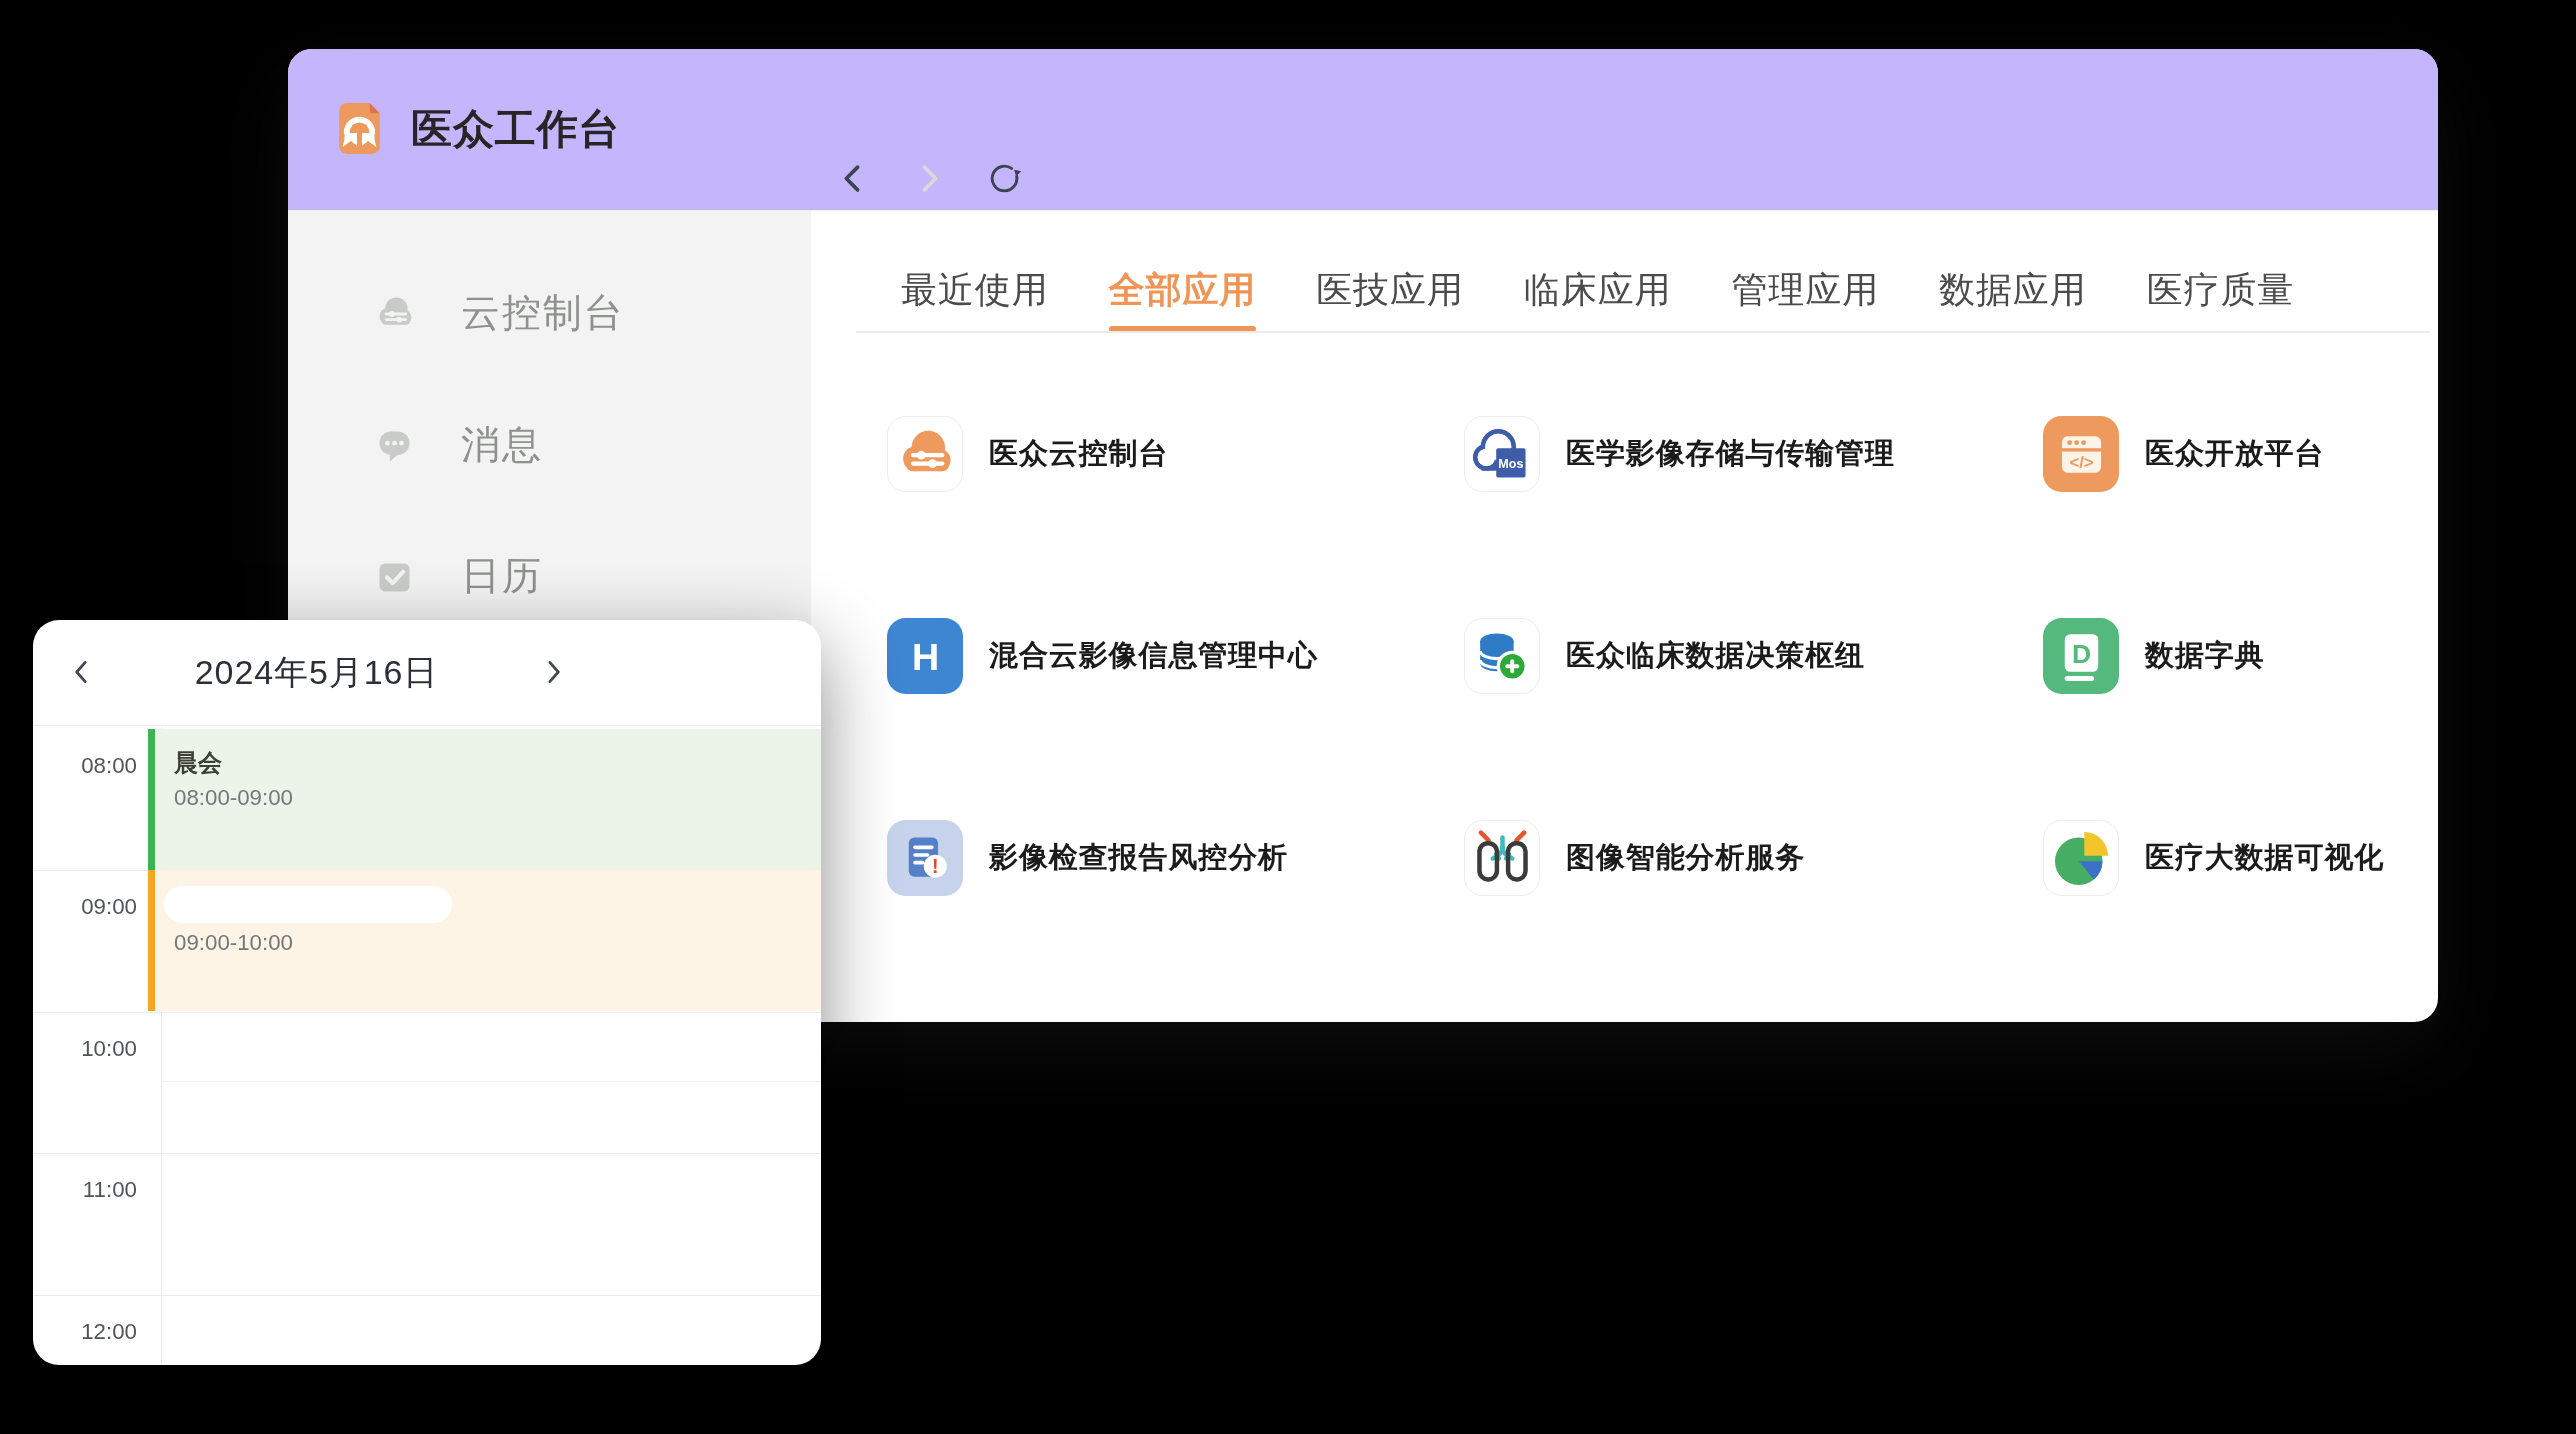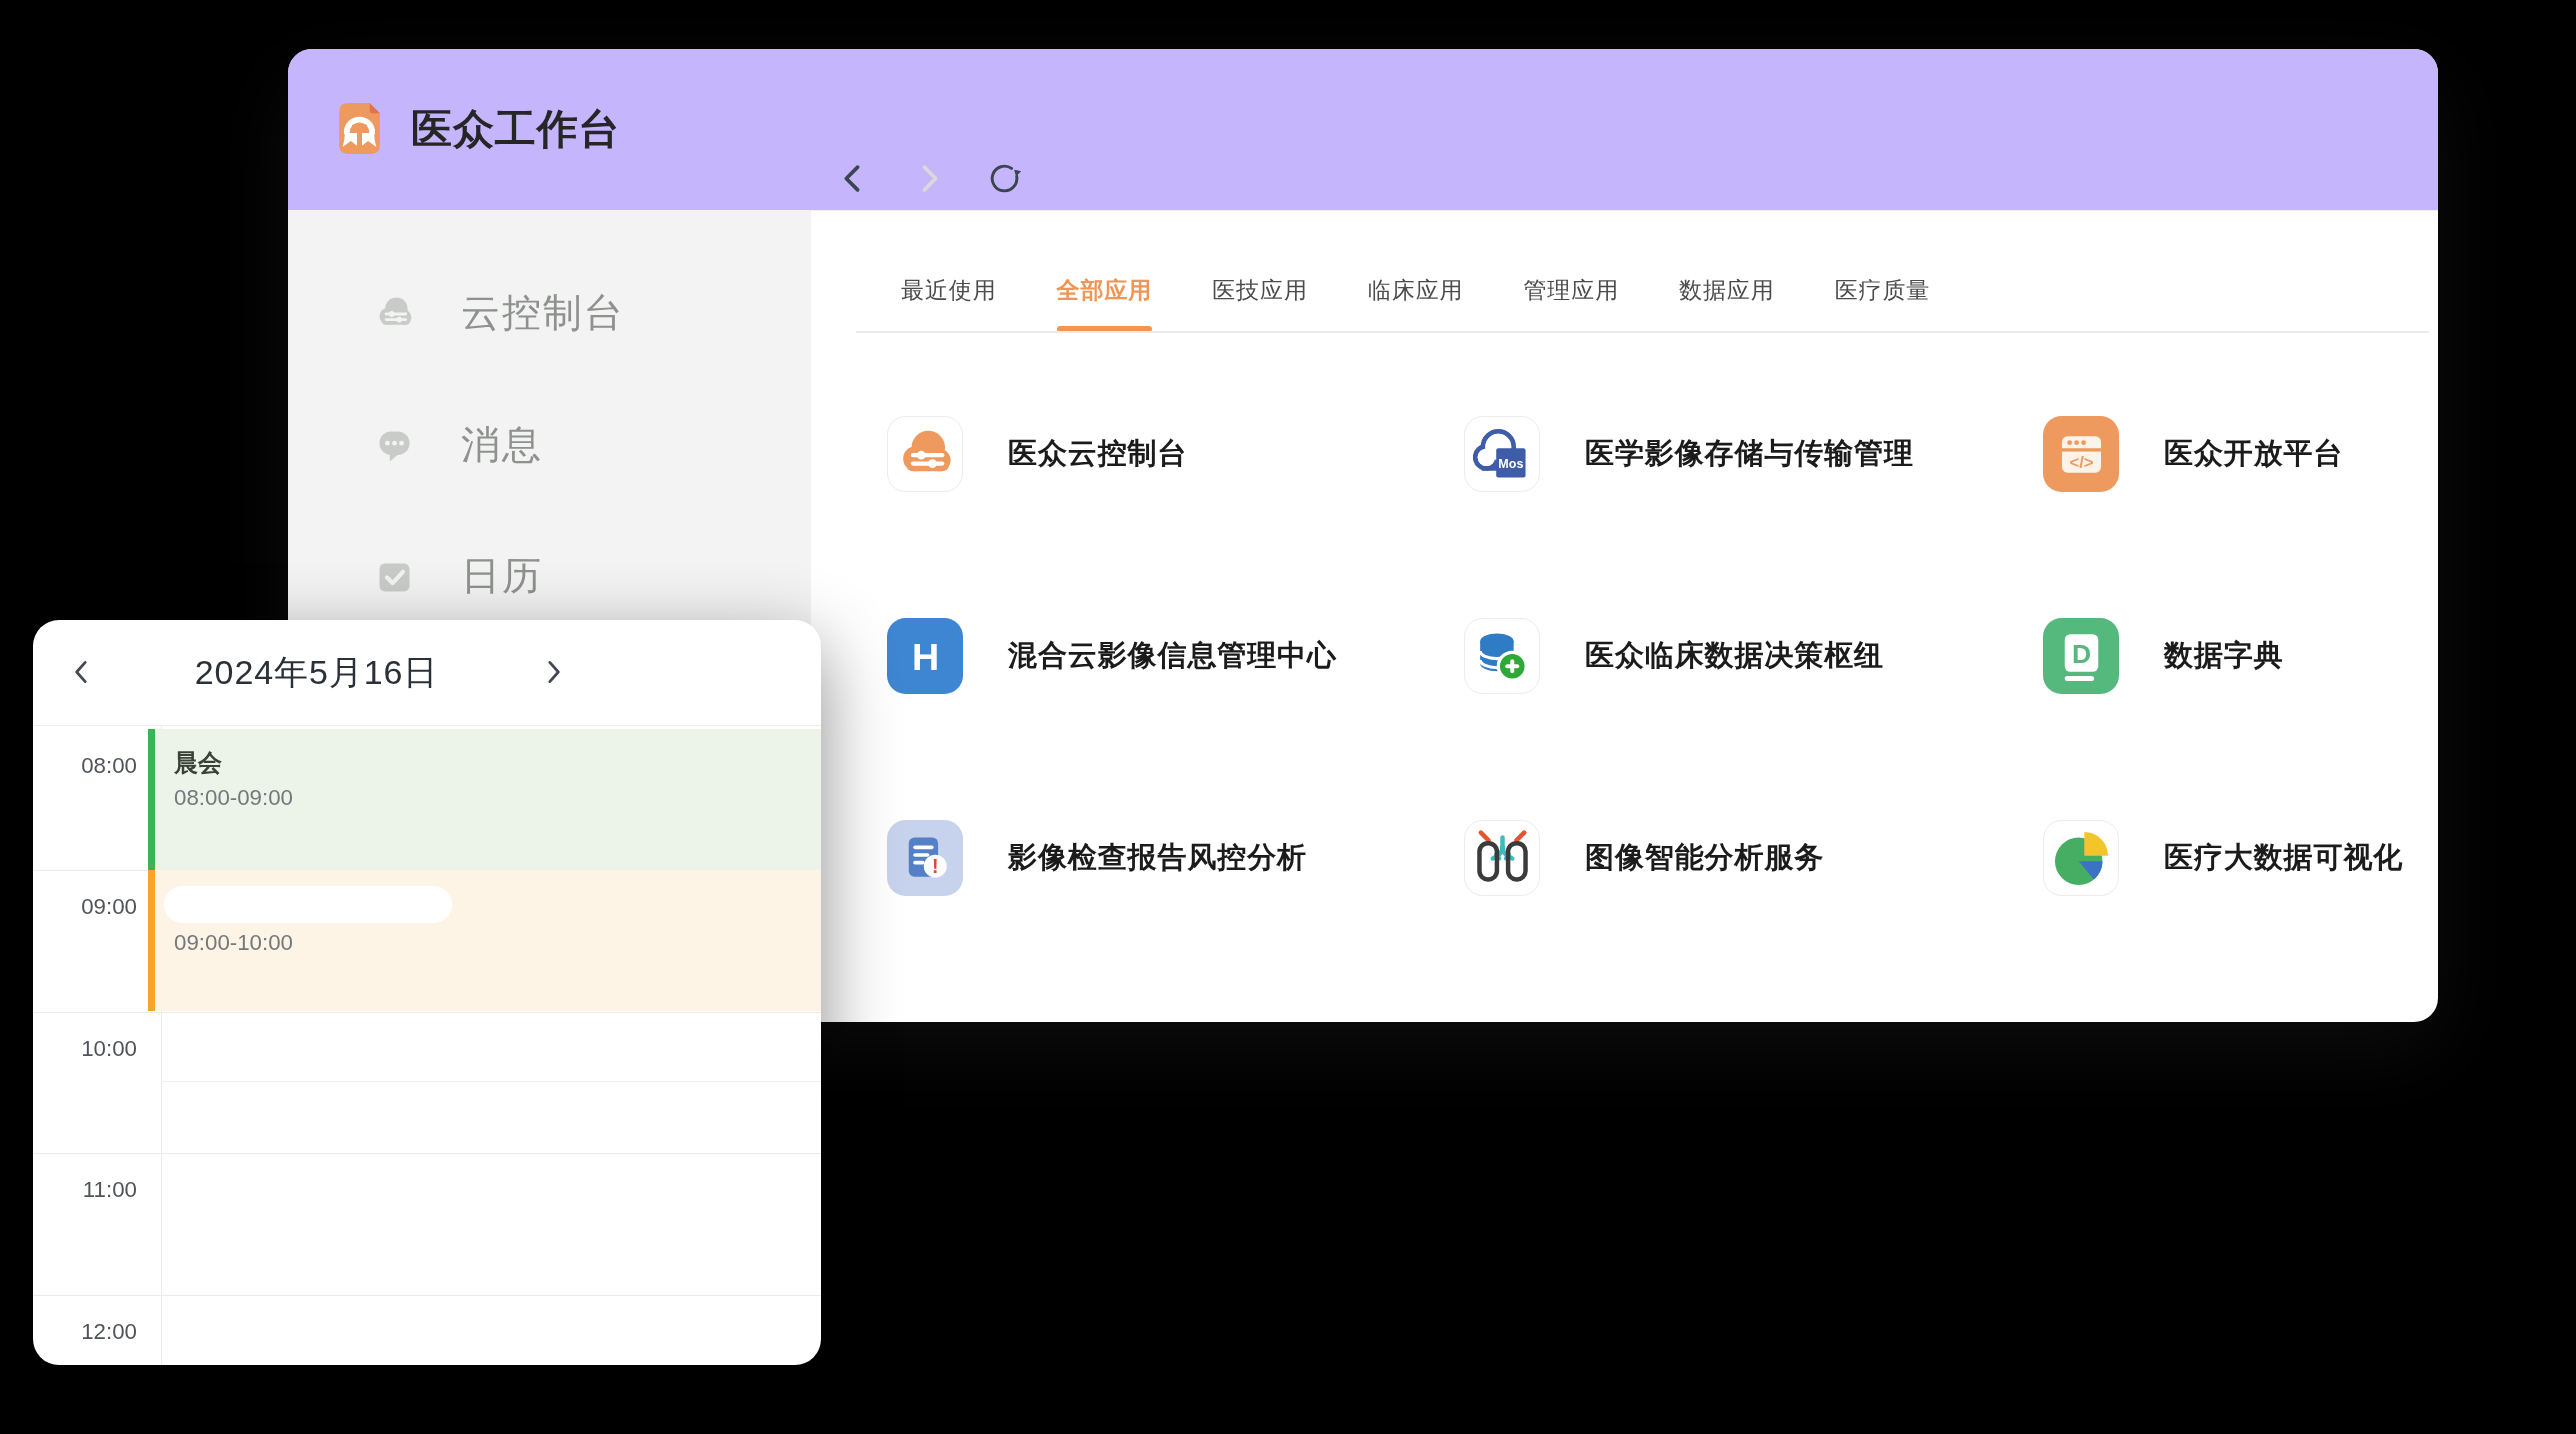--- a/index.html
+++ b/index.html
@@ -23,39 +23,39 @@
   .sidebar{position:absolute;left:0;top:162px;width:523px;height:812px;
     background:#f2f3f2;border-radius:0 0 0 24px;}
   .side-item{position:absolute;left:0;width:100%;height:84px;display:flex;align-items:center;
     gap:44px;padding-left:84px;box-sizing:border-box;cursor:pointer;}
   .side-item .lbl{font-size:39px;color:#8e918e;letter-spacing:1.9px;}
   .si-0{top:60px;} .si-1{top:192px;} .si-2{top:323px;}
 
   
   .content{position:absolute;left:523px;top:162px;right:0;bottom:0;}
   .tabs{position:absolute;left:90px;top:37px;height:84px;display:flex;gap:60px;}
-  .tab{position:relative;display:flex;align-items:center;font-size:23px;color:#4b4b4b;
+  .tab{position:relative;display:flex;align-items:center;font-size:36px;color:#4b4b4b;
     font-weight:500;cursor:pointer;letter-spacing:0.9px;justify-content:center;}
   .tab.active{color:#EF9556;font-weight:700;}
   .tab.active .tab-underline{position:absolute;left:0;right:0;bottom:0;height:6.5px;
     background:#EF9556;border-radius:3.7px;}
   .tab-divider{position:absolute;left:45px;right:9.3px;top:120px;height:1.9px;background:#ebebeb;}
 
   
   .app-grid{position:absolute;left:76px;top:205px;display:grid;
     grid-template-columns:577px 579px 577px;grid-auto-rows:202px;align-items:start;}
   .app-item{display:flex;align-items:center;gap:26px;cursor:pointer;}
   .tile{width:76px;height:76px;border-radius:18.6px;flex:0 0 auto;position:relative;
     display:flex;align-items:center;justify-content:center;box-sizing:border-box;}
   .tile.white{background:#fff;border:1.9px solid #ececec;}
   .tile.orange{background:#EE9A5F;}
   .tile.blue{background:#3E86D1;}
   .tile.green{background:#55B97E;}
   .tile.periwinkle{background:#C7D3ED;}
-  .app-item .lbl{font-size:29px;font-weight:600;color:#1b1b1b;letter-spacing:0.9px;margin-left:19px;}
+  .app-item .lbl{font-size:29px;font-weight:600;color:#1b1b1b;letter-spacing:0.9px;}
   .tile svg{width:67px;height:67px;}
 
   
   .calendar{position:absolute;left:33px;top:620px;width:788px;height:745px;background:#fff;
     border-radius:26px;box-shadow:0 24px 74px rgba(0,0,0,.45);overflow:hidden;}
   .cal-header{position:absolute;left:0;top:0;right:0;height:105px;border-bottom:0.9px solid #ededed;}
   .cal-chevron{position:absolute;top:35px;width:34px;height:34px;display:flex;align-items:center;
     justify-content:center;cursor:pointer;}
   .cal-prev{left:32px;} .cal-next{left:503px;}
   .cal-date{position:absolute;left:102px;top:0;width:363px;height:105px;display:flex;

